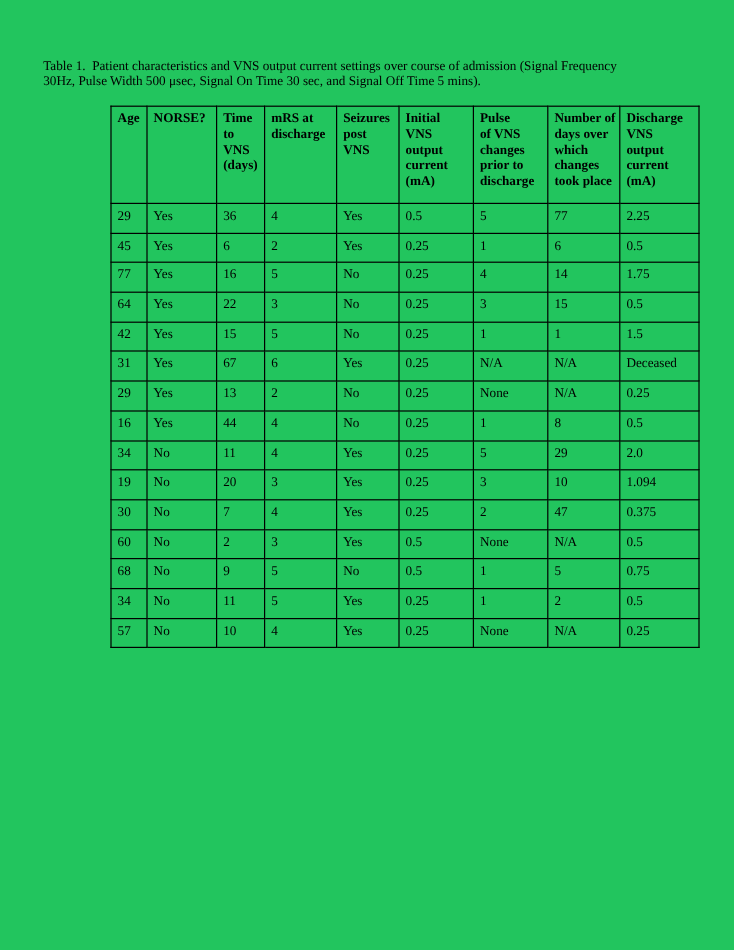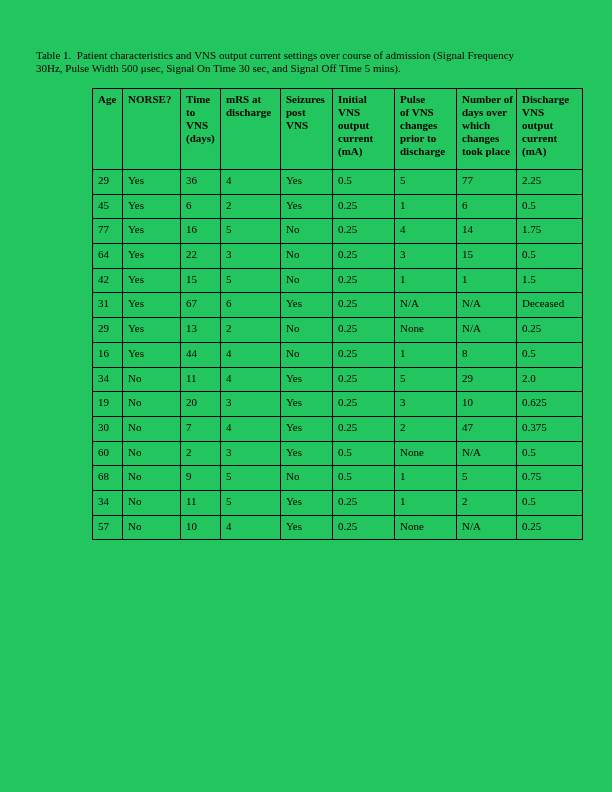--- a/index.html
+++ b/index.html
@@ -217,21 +217,21 @@
         </tr>
         <tr>
           <td>19</td>
           <td>No</td>
           <td>20</td>
           <td>3</td>
           <td>Yes</td>
           <td>0.25</td>
           <td>3</td>
           <td>10</td>
-          <td>0.625</td>
+          <td>1.094</td>
         </tr>
         <tr>
           <td>30</td>
           <td>No</td>
           <td>7</td>
           <td>4</td>
           <td>Yes</td>
           <td>0.25</td>
           <td>2</td>
           <td>47</td>

